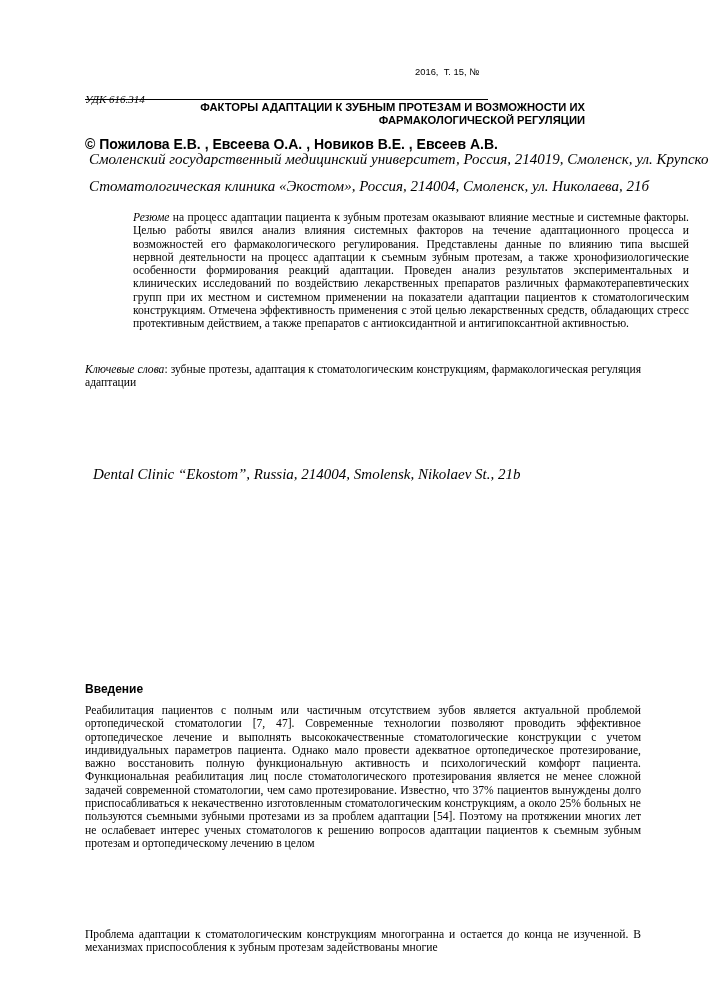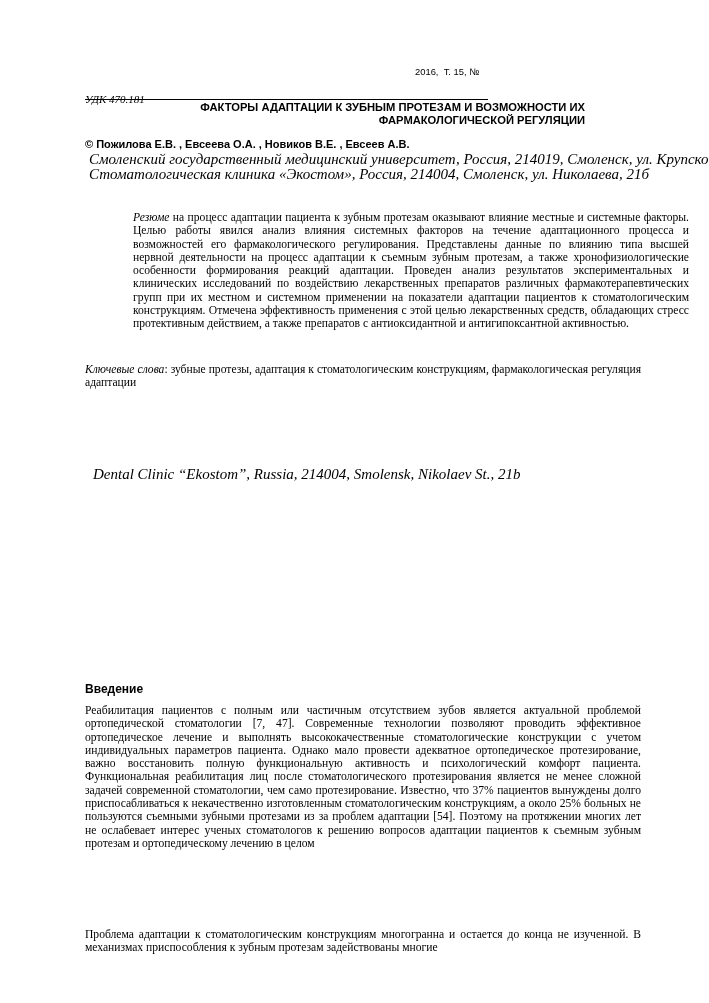--- a/index.html
+++ b/index.html
@@ -56,35 +56,35 @@
       line-height: 13px;
       margin: 0;
       text-align: right;
     }
     .authors {
       position: absolute;
       top: 137px;
       left: 0;
       font-family: "Liberation Sans", sans-serif;
       font-weight: bold;
-      font-size: 11px;
+      font-size: 14px;
       line-height: 15px;
       white-space: pre;
     }
     .affil {
       position: absolute;
       left: 4px;
       font-family: "Liberation Serif", serif;
       font-style: italic;
       font-size: 15px;
       line-height: 13px;
       white-space: nowrap;
     }
     .affil-1 { top: 153px; }
-    .affil-2 { top: 168px; text-align: right; }
+    .affil-2 { top: 180px; text-align: right; }
     .affil-en { top: 468px; left: 8px; }
     .para {
       position: absolute;
       left: 0;
       width: 556px;
       font-family: "Liberation Serif", serif;
       font-size: 11.6px;
       line-height: 13.3px;
       text-align: justify;
       margin: 0;
@@ -109,21 +109,21 @@
   </style>
 </head>
 <body>
 
 <div class="page">
 
   <div class="running-header">
     <span class="issue">2016,  Т. 15, №  </span>
   </div>
 
-  <div class="udk">УДК 470.181</div>
+  <div class="udk">УДК 616.314</div>
 
   <h1 class="title">ФАКТОРЫ АДАПТАЦИИ К ЗУБНЫМ ПРОТЕЗАМ И ВОЗМОЖНОСТИ ИХ ФАРМАКОЛОГИЧЕСКОЙ РЕГУЛЯЦИИ</h1>
 
   <div class="authors">© Пожилова Е.В. , Евсеева О.А. , Новиков В.Е. , Евсеев А.В.</div>
 
   <div class="affil affil-1">Смоленский государственный медицинский университет, Россия, 214019, Смоленск, ул. Крупской, 28</div>
   <div class="affil affil-2">Стоматологическая клиника «Экостом», Россия, 214004, Смоленск, ул. Николаева, 21б</div>
 
   <p class="para abstract"><span class="lead-label">Резюме</span><span> на процесс адаптации пациента к зубным протезам оказывают влияние местные и системные факторы. Целью работы явился анализ влияния системных факторов на течение адаптационного процесса и возможностей его фармакологического регулирования. Представлены данные по влиянию типа высшей нервной деятельности на процесс адаптации к съемным зубным протезам, а также хронофизиологические особенности формирования реакций адаптации. Проведен анализ результатов экспериментальных и клинических исследований по воздействию лекарственных препаратов различных фармакотерапевтических групп при их местном и системном применении на показатели адаптации пациентов к стоматологическим конструкциям. Отмечена эффективность применения с этой целью лекарственных средств, обладающих стресс протективным действием, а также препаратов с антиоксидантной и антигипоксантной активностью.</span></p>
 

